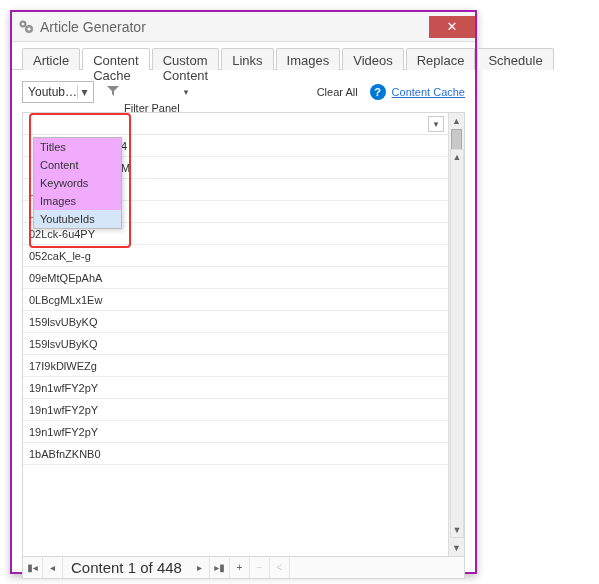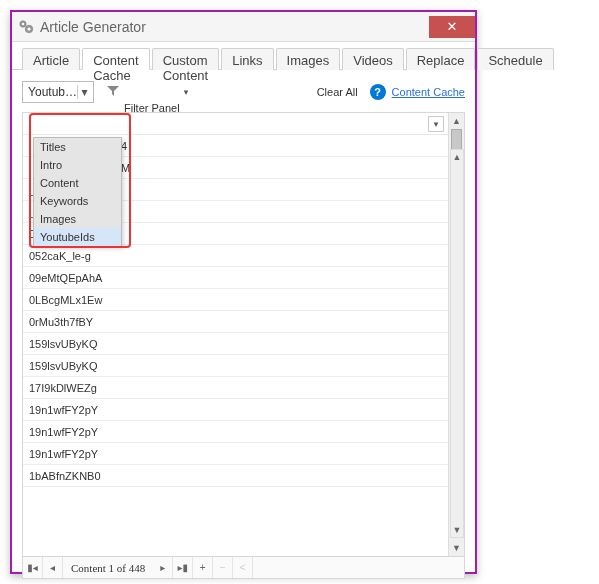--- a/index.html
+++ b/index.html
@@ -44,23 +44,23 @@
 .vscroll .vs-up, .vscroll .vs-down { height: 16px; display: flex; align-items: center; justify-content: center; color: #666; font-size: 9px; cursor: pointer; }
 .vscroll .vs-down { position: absolute; bottom: 0; width: 100%; }
 .vscroll .vs-thumb { position: absolute; top: 16px; left: 2px; right: 2px; height: 40px; background: #c8c8c8; border: 1px solid #aaa; cursor: pointer; }
 
 .outer-vscroll { position: absolute; right: 11px; top: 79px; bottom: 32px; width: 14px; background: #efefef; border: 1px solid #ddd; }
 .outer-vscroll .vs-up, .outer-vscroll .vs-down { height: 14px; display: flex; align-items: center; justify-content: center; color: #666; font-size: 9px; cursor: pointer; }
 .outer-vscroll .vs-down { position: absolute; bottom: 0; width: 100%; }
 
 .statusbar { height: 22px; border: 1px solid #d7d7d7; border-top: none; display: flex; align-items: center; background: #fafafa; }
 .sb-btn { width: 20px; height: 100%; display: flex; align-items: center; justify-content: center; color: #666; border-right: 1px solid #e5e5e5; cursor: pointer; font-size: 10px; }
-.sb-text { padding: 0 8px; color: #333; font-size: 11px; font-family: Liberation Serif, serif; }
+.sb-text { padding: 0 8px; color: #333; font-size: 15px; }
 
-.dropdown-menu { position: absolute; left: 21px; top: 67px; width: 89px; background: #e5e5e5; border: 1px solid #bbb; z-index: 4; box-shadow: 2px 2px 4px rgba(0,0,0,0.15); }
+.dropdown-menu { position: absolute; left: 21px; top: 67px; width: 89px; background: #f0abfc; border: 1px solid #bbb; z-index: 4; box-shadow: 2px 2px 4px rgba(0,0,0,0.15); }
 .dropdown-menu .dm-item { padding: 3px 6px; font-size: 11px; color: #333; cursor: pointer; }
 .dropdown-menu .dm-item.sel { background: #d4e6f7; }
 </style>
 </head>
 <body>
 
 <div class="window">
 
   <div class="titlebar">
     <span class="icon">
@@ -118,21 +118,20 @@
         </div>
         <div class="grid-rows">
           <div class="grid-row" style="padding-left:98px">4</div>
           <div class="grid-row" style="padding-left:98px">M</div>
           <div class="grid-row">_SkqTPQGAtE</div>
           <div class="grid-row">_UkPoFMfnp0</div>
           <div class="grid-row">02Lck-6u4PY</div>
           <div class="grid-row">052caK_le-g</div>
           <div class="grid-row">09eMtQEpAhA</div>
           <div class="grid-row">0LBcgMLx1Ew</div>
-          <div class="grid-row">0rMu3th7fBY</div>
           <div class="grid-row">159lsvUByKQ</div>
           <div class="grid-row">159lsvUByKQ</div>
           <div class="grid-row">17I9kDlWEZg</div>
           <div class="grid-row">19n1wfFY2pY</div>
           <div class="grid-row">19n1wfFY2pY</div>
           <div class="grid-row">19n1wfFY2pY</div>
           <div class="grid-row">1bABfnZKNB0</div>
         </div>
       </div>
       <div class="vscroll">
@@ -153,21 +152,20 @@
       <div class="sb-btn" style="color:#ccc">&lt;</div>
     </div>
 
     <div class="outer-vscroll">
       <div class="vs-up">▲</div>
       <div class="vs-down">▼</div>
     </div>
 
     <div class="dropdown-menu">
       <div class="dm-item">Titles</div>
-      <div class="dm-item">Intro</div>
       <div class="dm-item">Content</div>
       <div class="dm-item">Keywords</div>
       <div class="dm-item">Images</div>
       <div class="dm-item sel">YoutubeIds</div>
     </div>
 
     <div class="redbox"></div>
 
   </div>
 </div>

